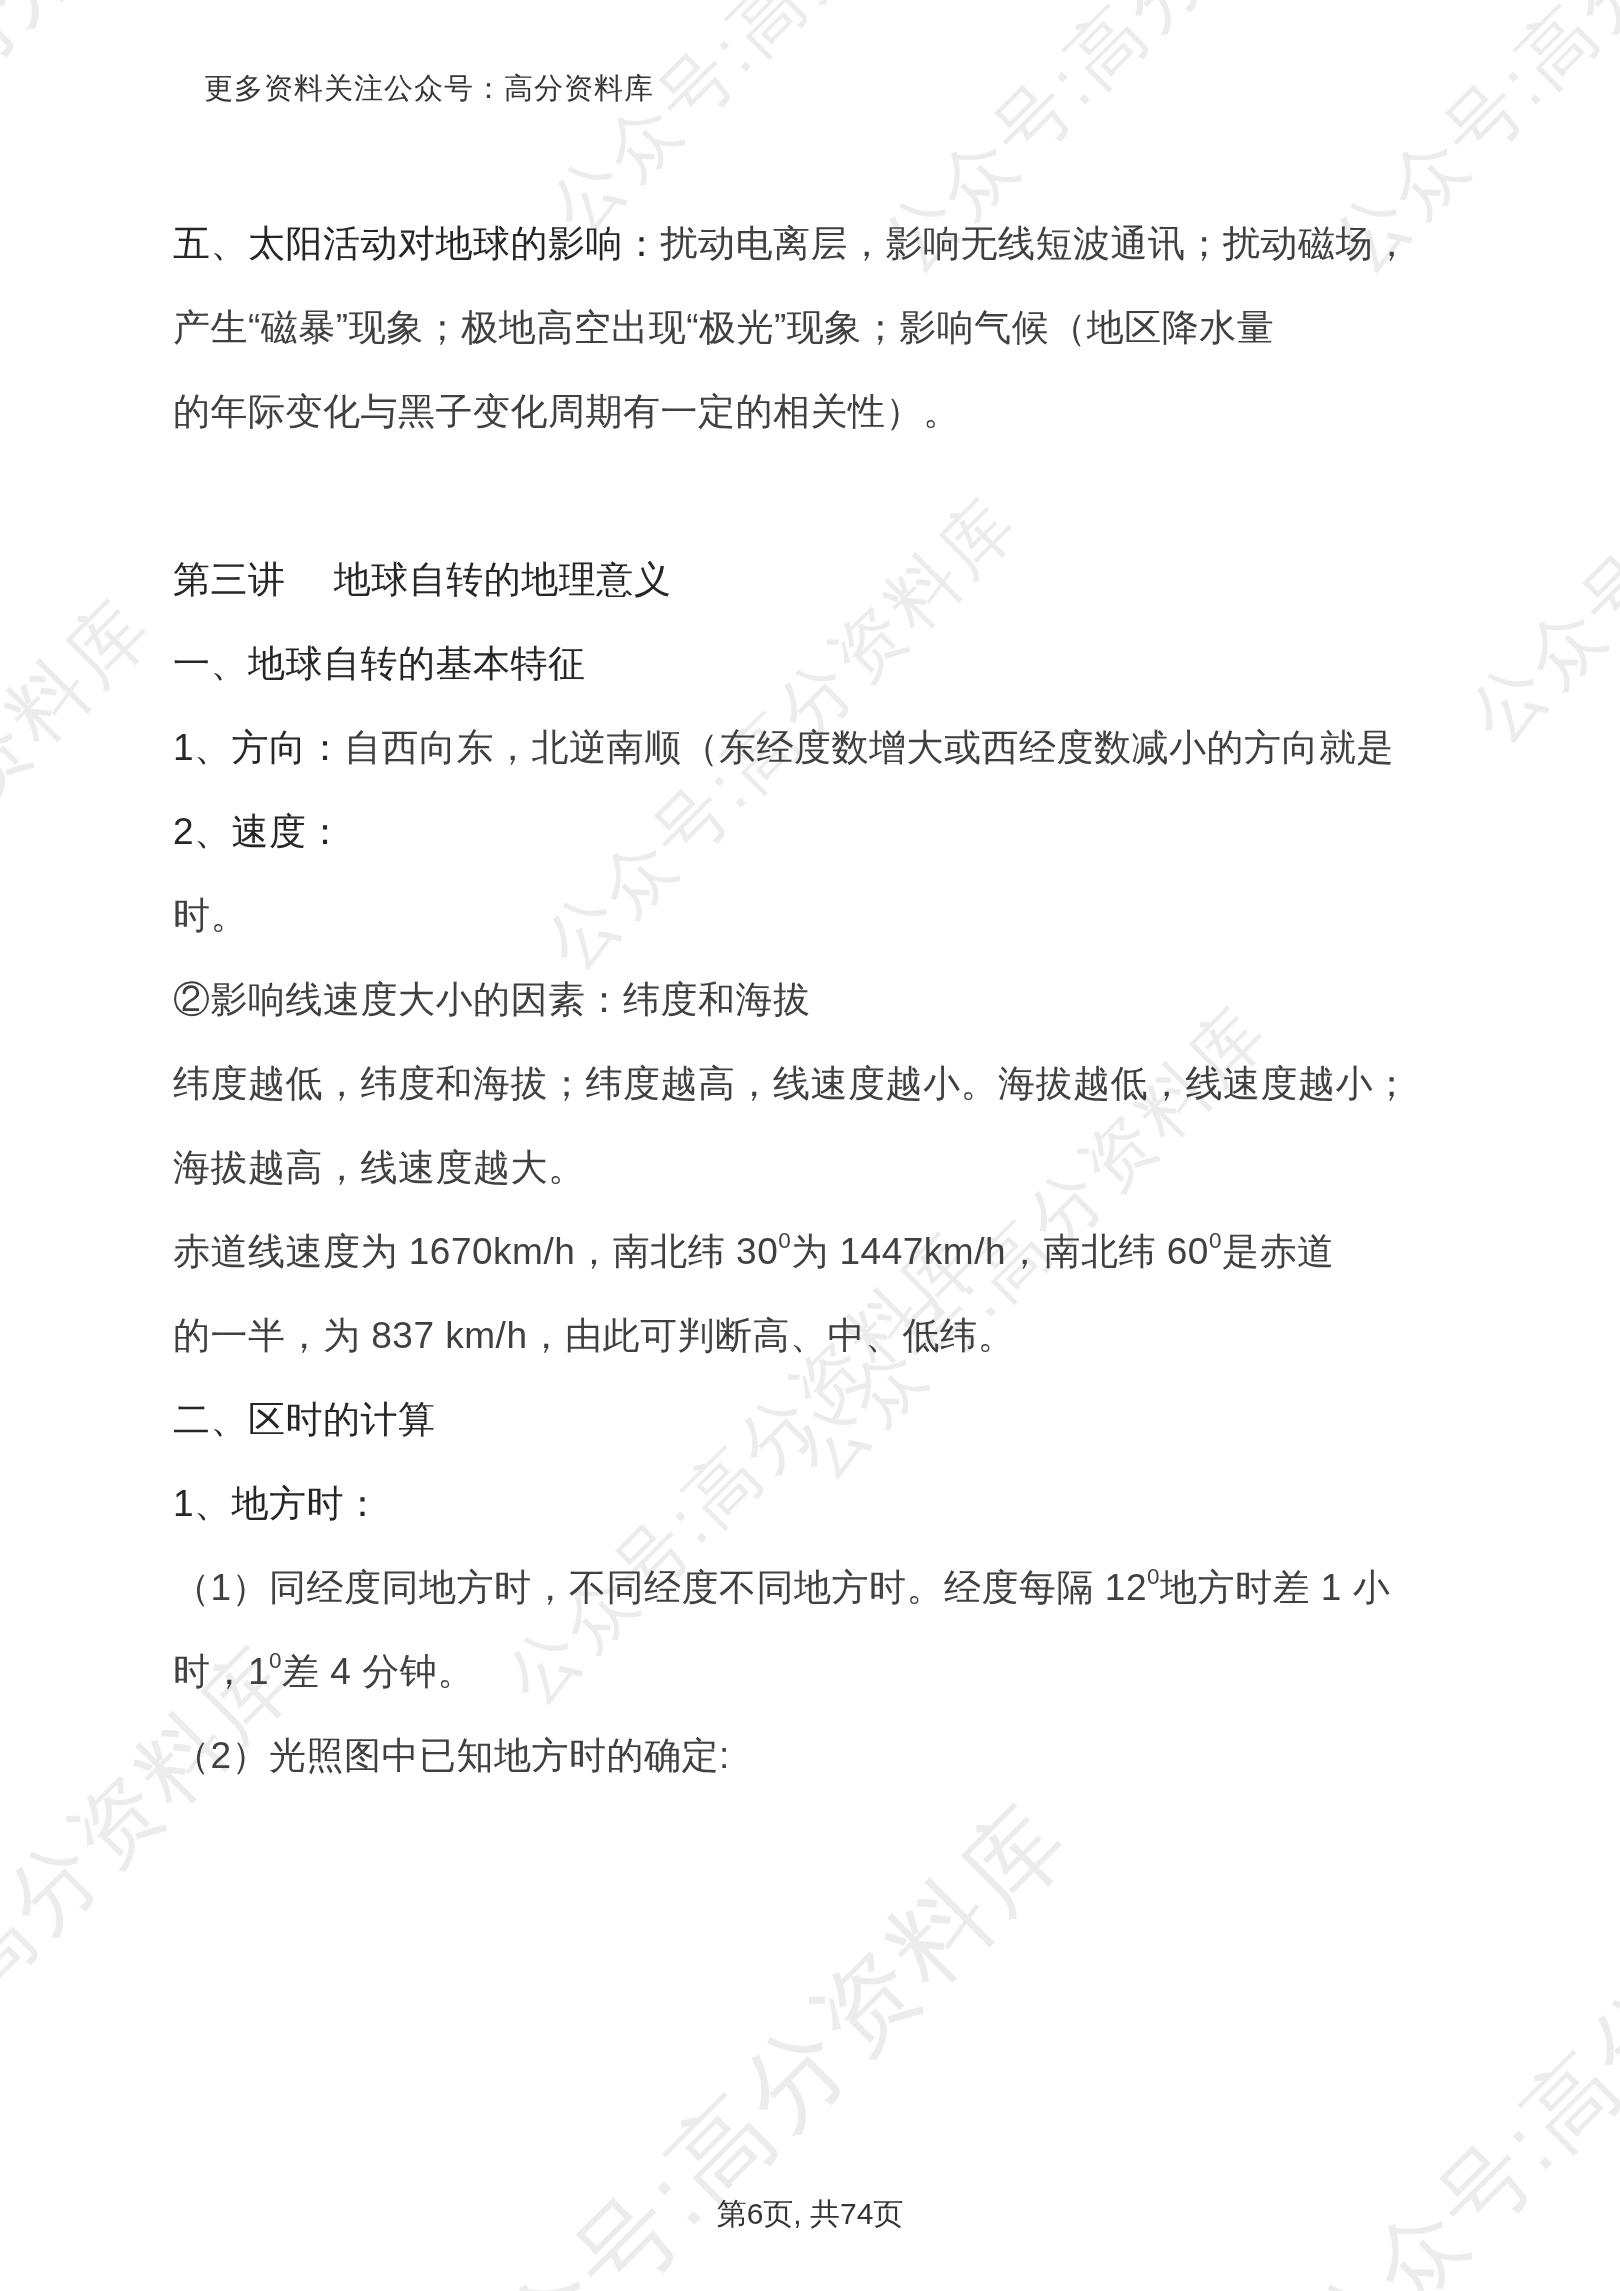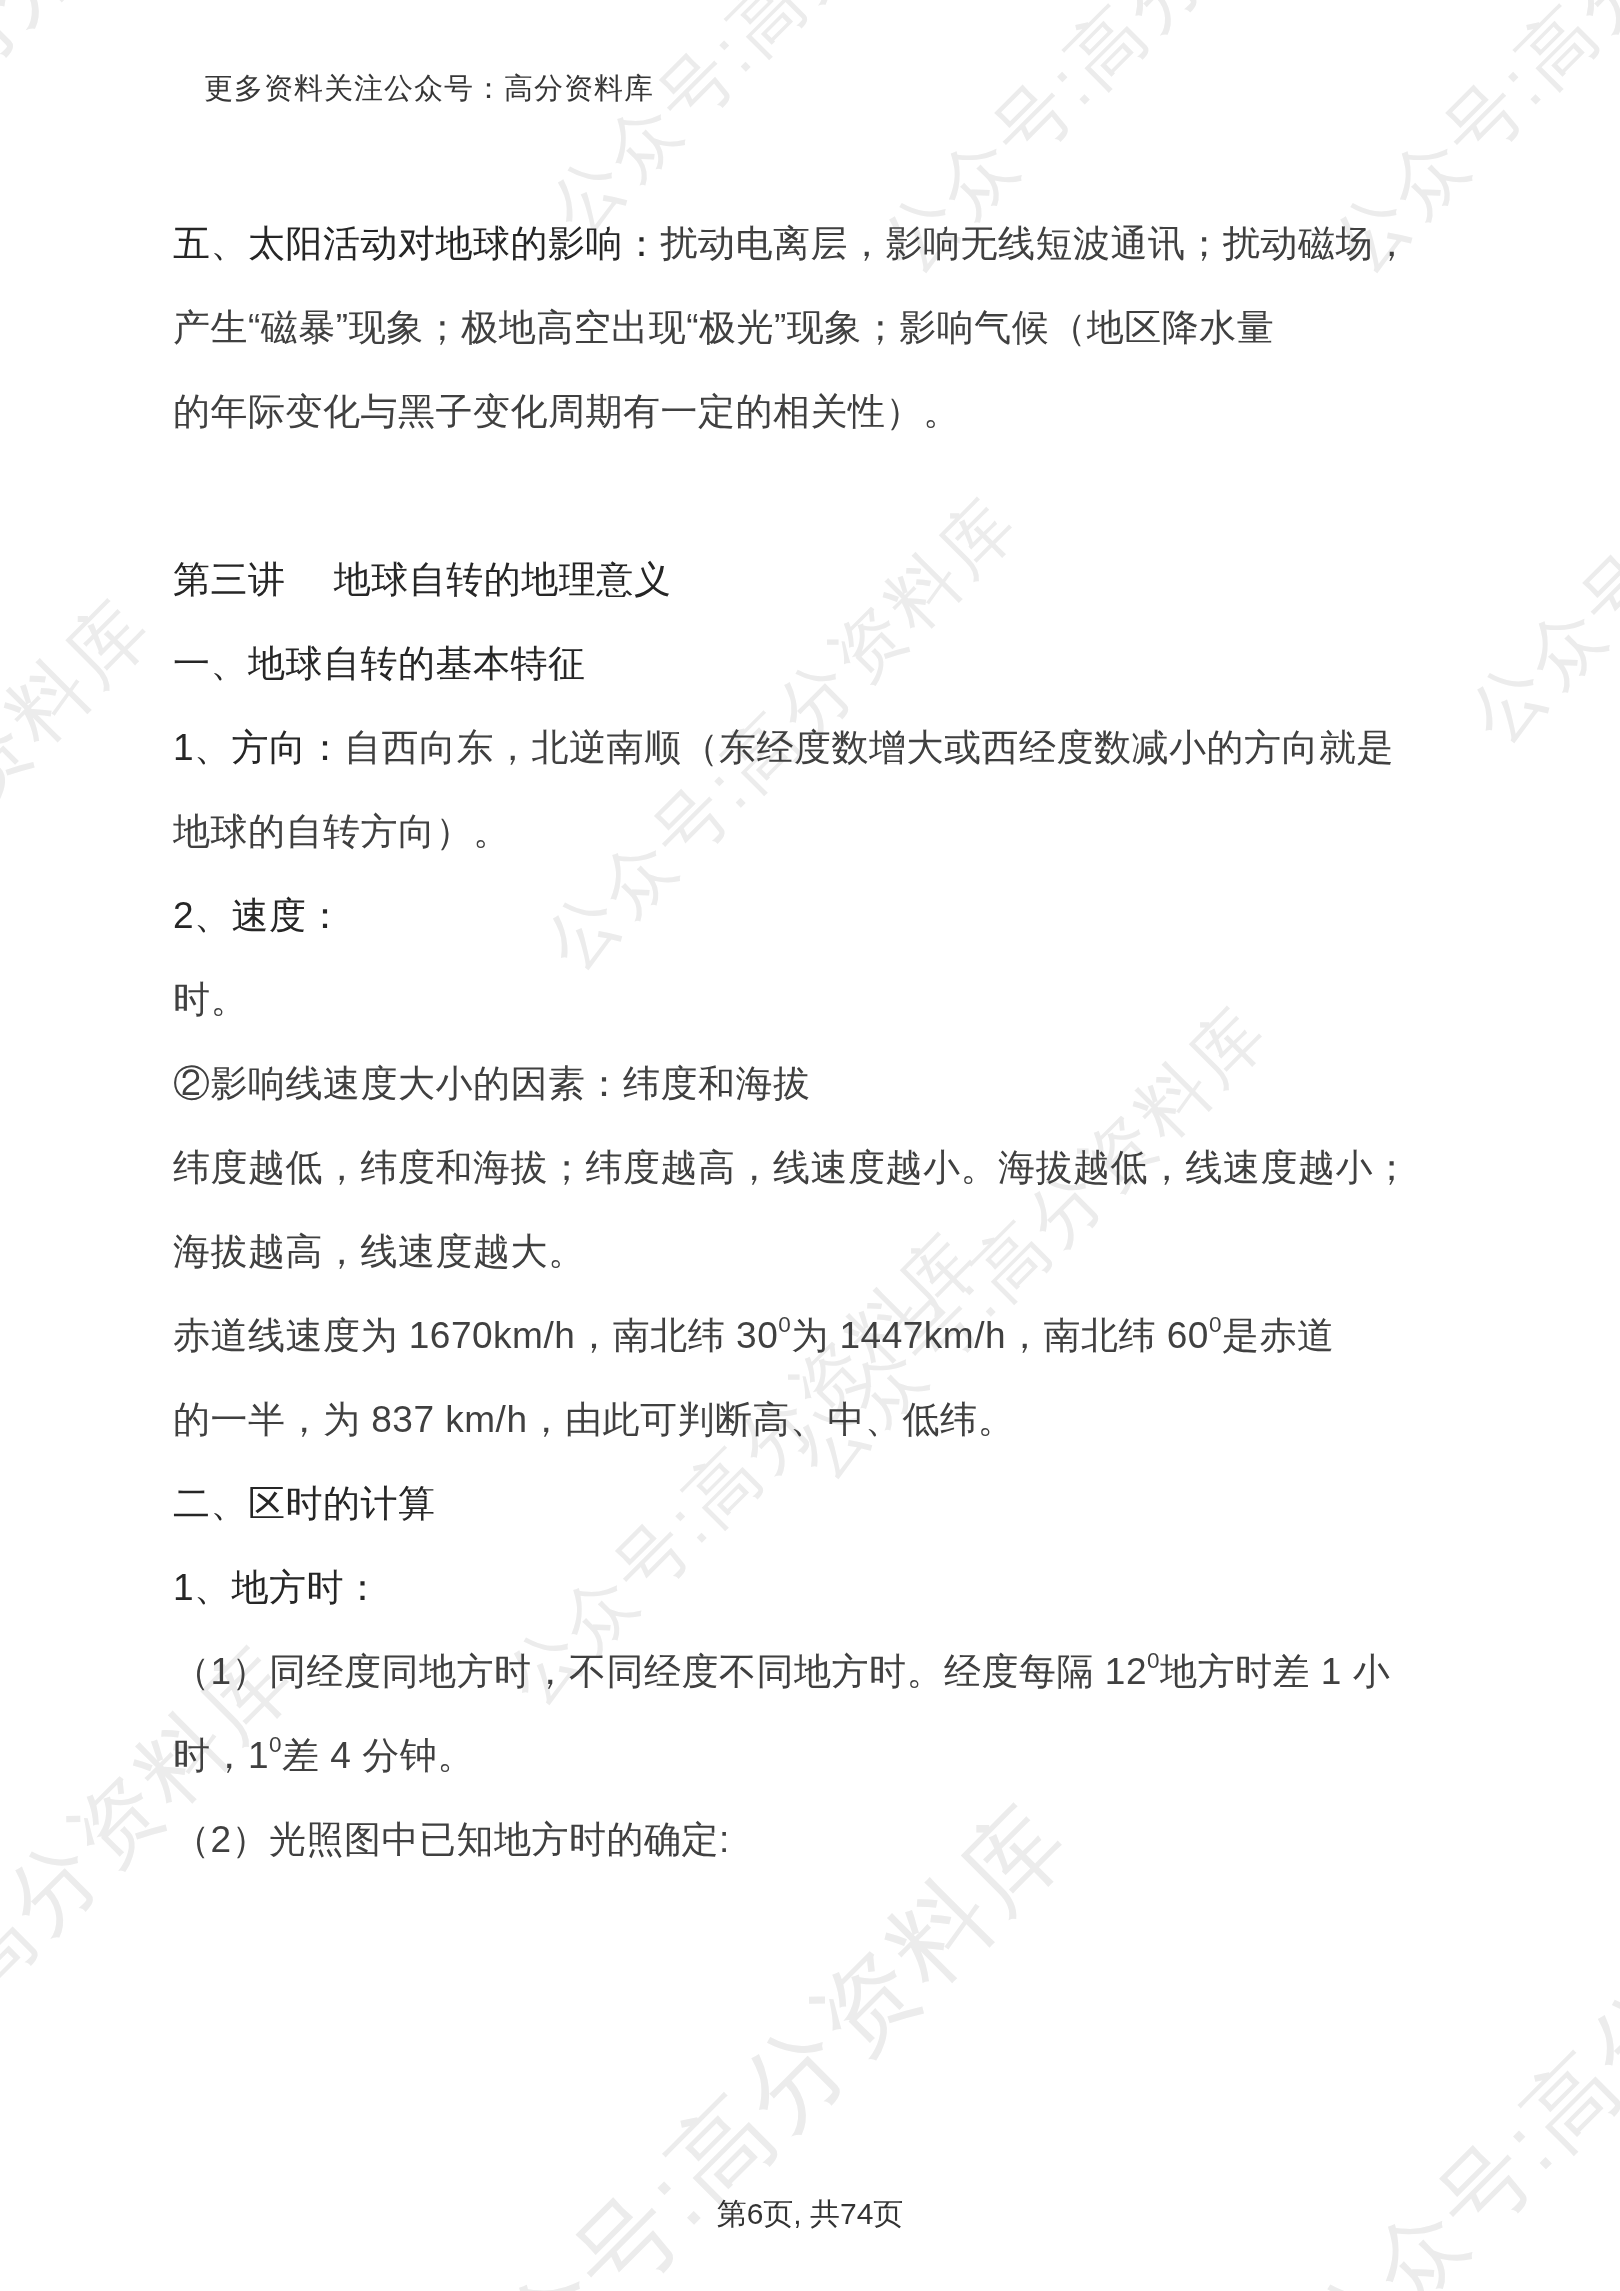--- a/index.html
+++ b/index.html
@@ -84,21 +84,20 @@
     </div>
   <div class="header">更多资料关注公众号：高分资料库</div>
   <div class="doc" id="doc-body">
       <div class="line"><span class="b">五、太阳活动对地球的影响：</span><span>扰动电离层，影响无线短波通讯；扰动磁场，</span></div>
       <div class="line"><span>产生“磁暴”现象；极地高空出现“极光”现象；影响气候（地区降水量</span></div>
       <div class="line"><span>的年际变化与黑子变化周期有一定的相关性）。</span></div>
       <div class="line"></div>
       <div class="line"><span class="b">第三讲　 地球自转的地理意义</span></div>
       <div class="line"><span class="b">一、地球自转的基本特征</span></div>
       <div class="line"><span class="b">1、方向：</span><span>自西向东，北逆南顺（东经度数增大或西经度数减小的方向就是</span></div>
-      <div class="line"><span>地球的自转方向）。</span></div>
       <div class="line"><span class="b">2、速度：</span></div>
       <div class="line"><span>时。</span></div>
       <div class="line"><span>②影响线速度大小的因素：纬度和海拔</span></div>
       <div class="line"><span>纬度越低，纬度和海拔；纬度越高，线速度越小。海拔越低，线速度越小；</span></div>
       <div class="line"><span>海拔越高，线速度越大。</span></div>
       <div class="line"><span>赤道线速度为 1670km/h，南北纬 30</span><span class="sup">0</span><span>为 1447km/h，南北纬 60</span><span class="sup">0</span><span>是赤道</span></div>
       <div class="line"><span>的一半，为 837 km/h，由此可判断高、中、低纬。</span></div>
       <div class="line"><span class="b">二、区时的计算</span></div>
       <div class="line"><span class="b">1、地方时：</span></div>
       <div class="line"><span>（1）同经度同地方时，不同经度不同地方时。经度每隔 12</span><span class="sup">0</span><span>地方时差 1 小</span></div>

